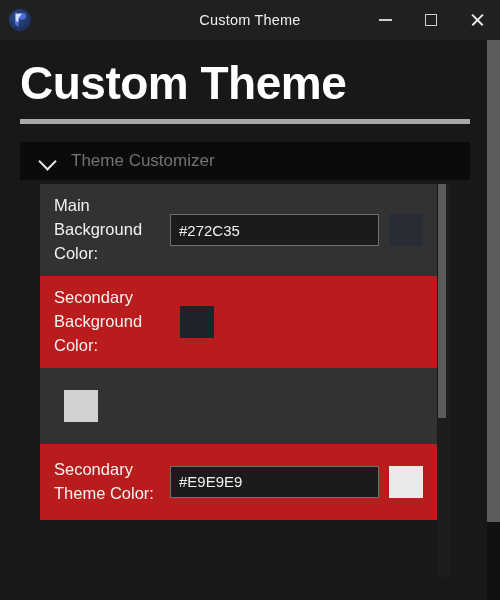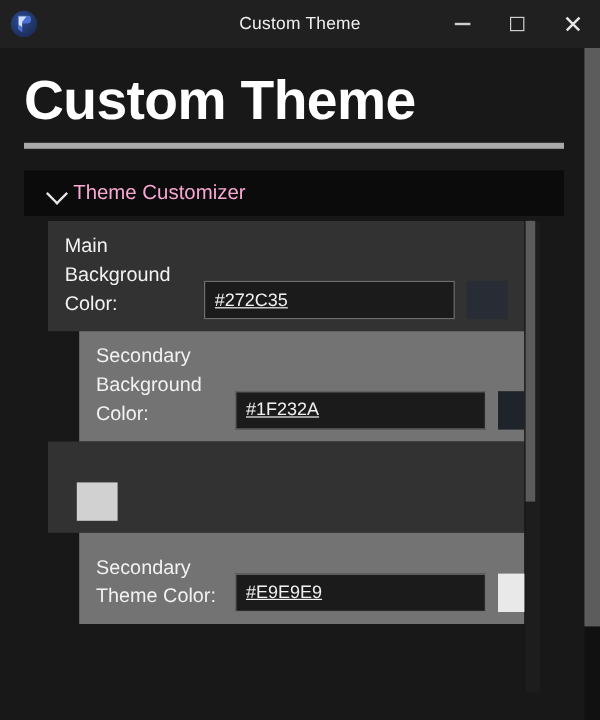--- a/index.html
+++ b/index.html
@@ -168,23 +168,23 @@
     position: absolute;
     left: 3px;
     top: 4px;
     width: 11px;
     height: 11px;
     border-right: 2px solid #e6e6e6;
     border-bottom: 2px solid #e6e6e6;
     transform: rotate(45deg);
   }
   .section-title {
-    margin-left: 3px;
+    margin-left: 13px;
     font-size: 17px;
-    color: #f9a8d4;
+    color: #737373;
   }
 
   
   .rows-wrap {
     position: relative;
     margin: 4px 0 0 40px;
     width: 410px;
   }
   .rows-viewport {
     width: 397px;
@@ -203,27 +203,27 @@
     position: absolute;
     top: 0;
     left: 0;
     width: 8px;
     height: 234px;
     background: #5b5b5b;
   }
 
   .color-row {
     display: flex;
-    align-items: flex-end;
+    align-items: center;
     padding: 10px 0 10px 14px;
     box-sizing: border-box;
     min-height: 76px;
   }
   .color-row.dark  { background: #323232; }
-  .color-row.light { background: #737373; margin-left: 26px; }
+  .color-row.light { background: #b91c1c; }
 
   .row-label {
     width: 116px;
     flex: none;
     font-size: 16.5px;
     line-height: 1.45;
     color: #f2f2f2;
     padding-right: 6px;
     box-sizing: border-box;
   }
@@ -233,21 +233,20 @@
     height: 32px;
     background: #1b1b1b;
     border: 1px solid #6e6e6e;
     color: #f0f0f0;
     font-family: "Liberation Sans", sans-serif;
     font-size: 15px;
     padding: 0 8px;
     box-sizing: border-box;
     outline: none;
     border-radius: 0;
-    text-decoration: underline;
   }
   .swatch {
     flex: none;
     width: 34px;
     height: 32px;
     margin-left: 10px;
   }
 </style>
 </head>
 <body>
@@ -291,21 +290,20 @@
       <div class="rows-viewport">
 
         <div class="color-row dark">
           <div class="row-label">Main Background Color:</div>
           <input class="hex-input" type="text" value="#272C35" style="">
           <div class="swatch" style="background: rgb(39, 44, 53);"></div>
         </div>
 
         <div class="color-row light">
           <div class="row-label">Secondary Background Color:</div>
-          <input class="hex-input" type="text" value="#1F232A" style="">
           <div class="swatch" style="background: rgb(31, 35, 42);"></div>
         </div>
 
         <div class="color-row dark">
           <div class="swatch" style="background: rgb(209, 209, 209);"></div>
         </div>
 
         <div class="color-row light">
           <div class="row-label">Secondary Theme Color:</div>
           <input class="hex-input" type="text" value="#E9E9E9" style="">

